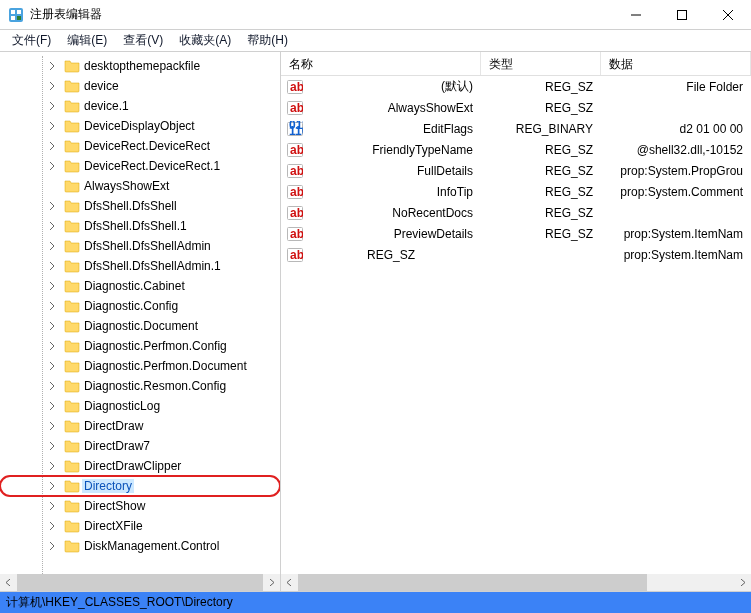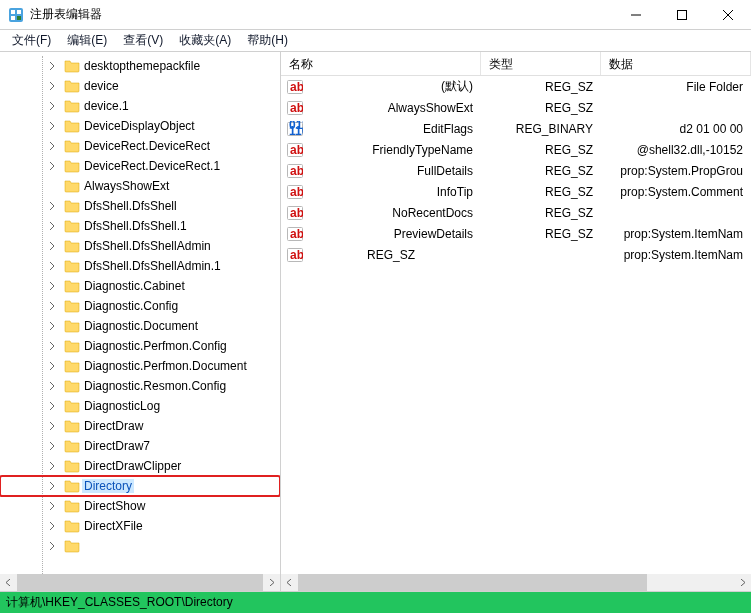--- a/index.html
+++ b/index.html
@@ -12,38 +12,38 @@
   .menubar { height: 22px; background: #fff; display: flex; align-items: center; padding: 0 4px; border-bottom: 1px solid #d0d0d0; }
   .menubar .menuitem { padding: 2px 8px; color: #0f172a; }
   .content { flex: 1; display: flex; overflow: hidden; }
   .tree-pane { width: 281px; border-right: 1px solid #d0d0d0; overflow: hidden; position: relative; padding-top: 4px;}
   .tree { height: calc(100% - 17px); overflow: hidden; }
   .tree-row { display: flex; align-items: center; height: 20px; padding-left: 34px; white-space: nowrap; position: relative; }
   .tree-row .arrow { position:absolute; left:46px; width: 12px; text-align: center; color: #666; }
   .tree-row .folder-icon { width:16px; height:16px; margin: 0 2px 0 30px; flex-shrink:0;}
   .tree-row .label { color: #000; padding: 0 2px; }
   .tree-row.selected .label { background: #cce8ff; }
-  .tree-row.highlighted { outline: 2px solid #e02020; outline-offset: -1px; border-radius:2px;}
+  .tree-row.highlighted { outline: 2px solid #e02020; outline-offset: -1px; border-radius:10px;}
   .tree-row.highlighted .label { color: #0a52b9; }
   .tree-pane .dotted { position:absolute; border-left:1px dotted #b0b0b0; left:42px; top:4px; bottom:17px; }
   .list-pane { flex: 1; overflow: hidden; position:relative;}
   .list-header { display: flex; height: 24px; border-bottom: 1px solid #e0e0e0; }
   .list-header .col { padding: 4px 8px; border-right: 1px solid #e5e5e5; color:#000;}
   .col-name { width: 200px; }
   .col-type { width: 120px; }
   .col-data { flex: 1; }
   .list-body { }
   .list-row { display: flex; height: 21px; align-items: center; text-align: right; }
   .list-row .cell { padding: 0 8px; overflow: hidden; white-space: nowrap; }
   .list-row .val-icon { width:16px; height:16px; flex-shrink:0; margin-left:6px;}
   .scroll-h { position:absolute; bottom:0; left:0; right:0; height:17px; background:#f0f0f0; display:flex; align-items:center;}
   .scroll-h .sbtn{width:17px;height:17px;background:#f0f0f0;display:flex;align-items:center;justify-content:center;}
   .scroll-h .thumb{height:17px;background:#cdcdcd;}
   .scroll-h .track{flex:1;height:17px;position:relative;}
-  .statusbar { height: 22px; border-top: 1px solid #d0d0d0; padding: 2px 6px; display:flex; align-items:center; background:#22c55e;}
+  .statusbar { height: 22px; border-top: 1px solid #d0d0d0; padding: 2px 6px; display:flex; align-items:center; background:#3b82f6;}
 </style>
 </head>
 <body>
 
 <div class="titlebar">
   <span class="app-icon">
     <svg width="16" height="16" viewBox="0 0 16 16">
         <rect x="1" y="1" width="14" height="14" fill="#4aa3df" rx="2"></rect>
         <rect x="3" y="3" width="4" height="4" fill="#fff"></rect>
         <rect x="9" y="3" width="4" height="4" fill="#fff"></rect>
@@ -297,20 +297,21 @@
             </svg></span>
           <span class="label">DirectXFile</span>
         </div>
         <div class="tree-row">
           <span class="arrow"><svg width="8" height="8">
               <path d="M2 0 L6 4 L2 8" fill="none" stroke="#666"></path>
             </svg></span>
           <span class="folder-icon"><svg width="16" height="16" viewBox="0 0 16 16">
               <path d="M1 3 h5 l1 2 h8 v8 a1 1 0 0 1 -1 1 h-12 a1 1 0 0 1 -1 -1 z" fill="#ffd96a" stroke="#d9a400" stroke-width="0.5"></path>
             </svg></span>
+          <span class="label">DiskManagement.Control</span>
         </div>
       </div>
     <div class="scroll-h">
       <div class="sbtn">
           <svg width="7" height="7">
             <path d="M5 0 L1 3.5 L5 7" fill="none" stroke="#606060"></path>
           </svg>
         </div>
       <div class="track">
           <div class="thumb" style="width:100%"></div>

